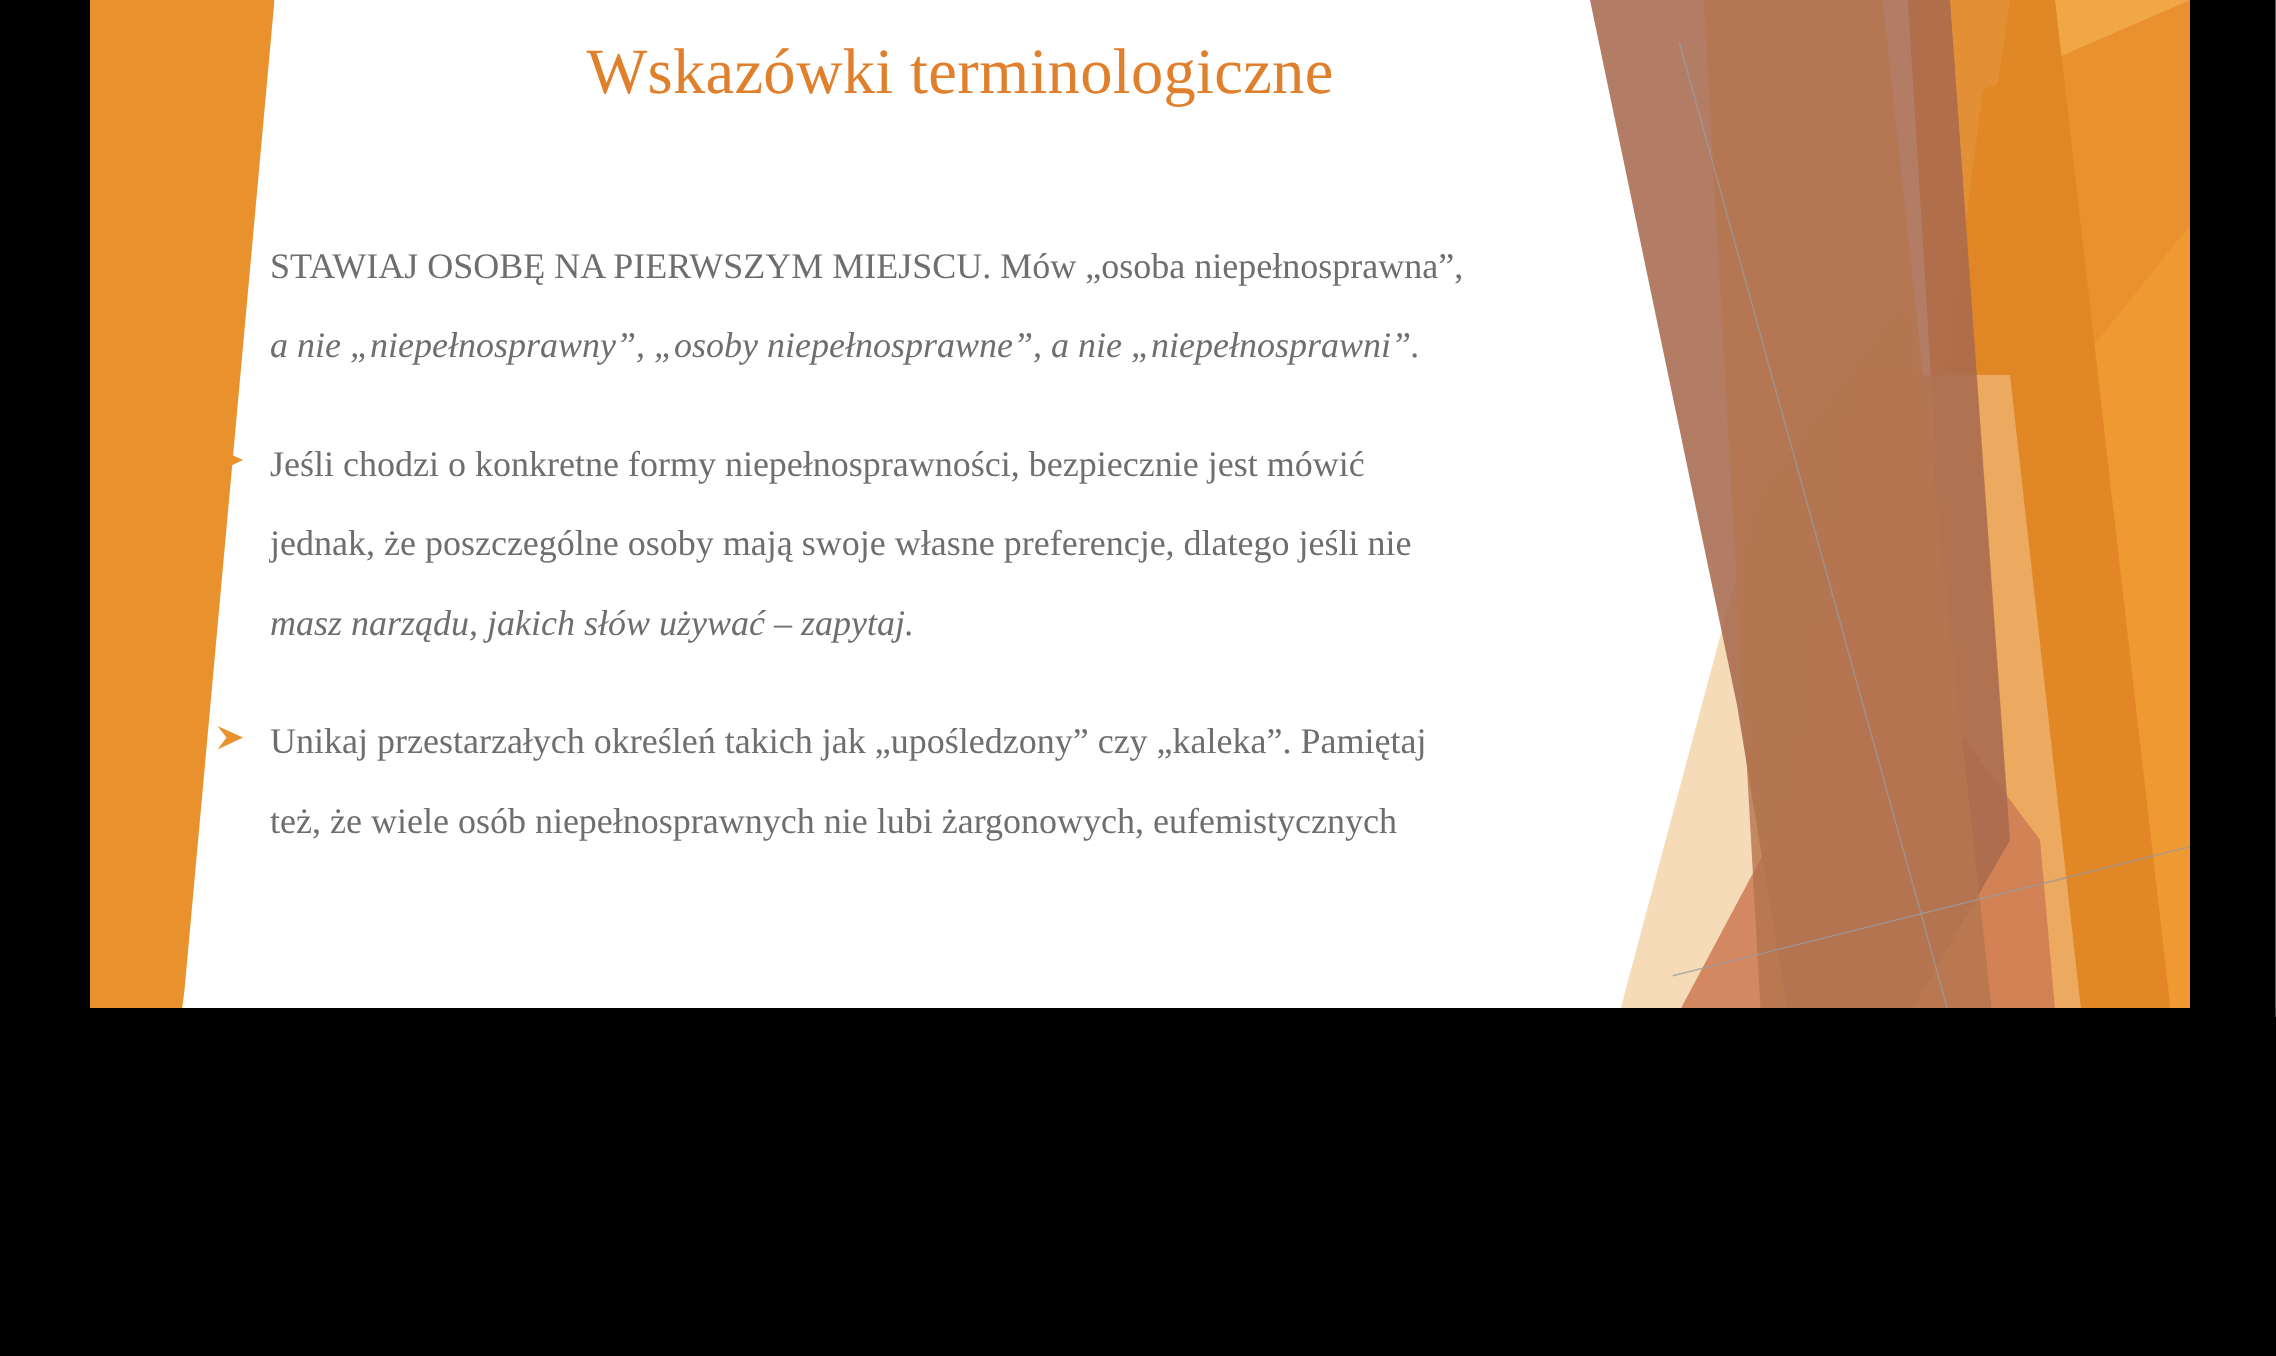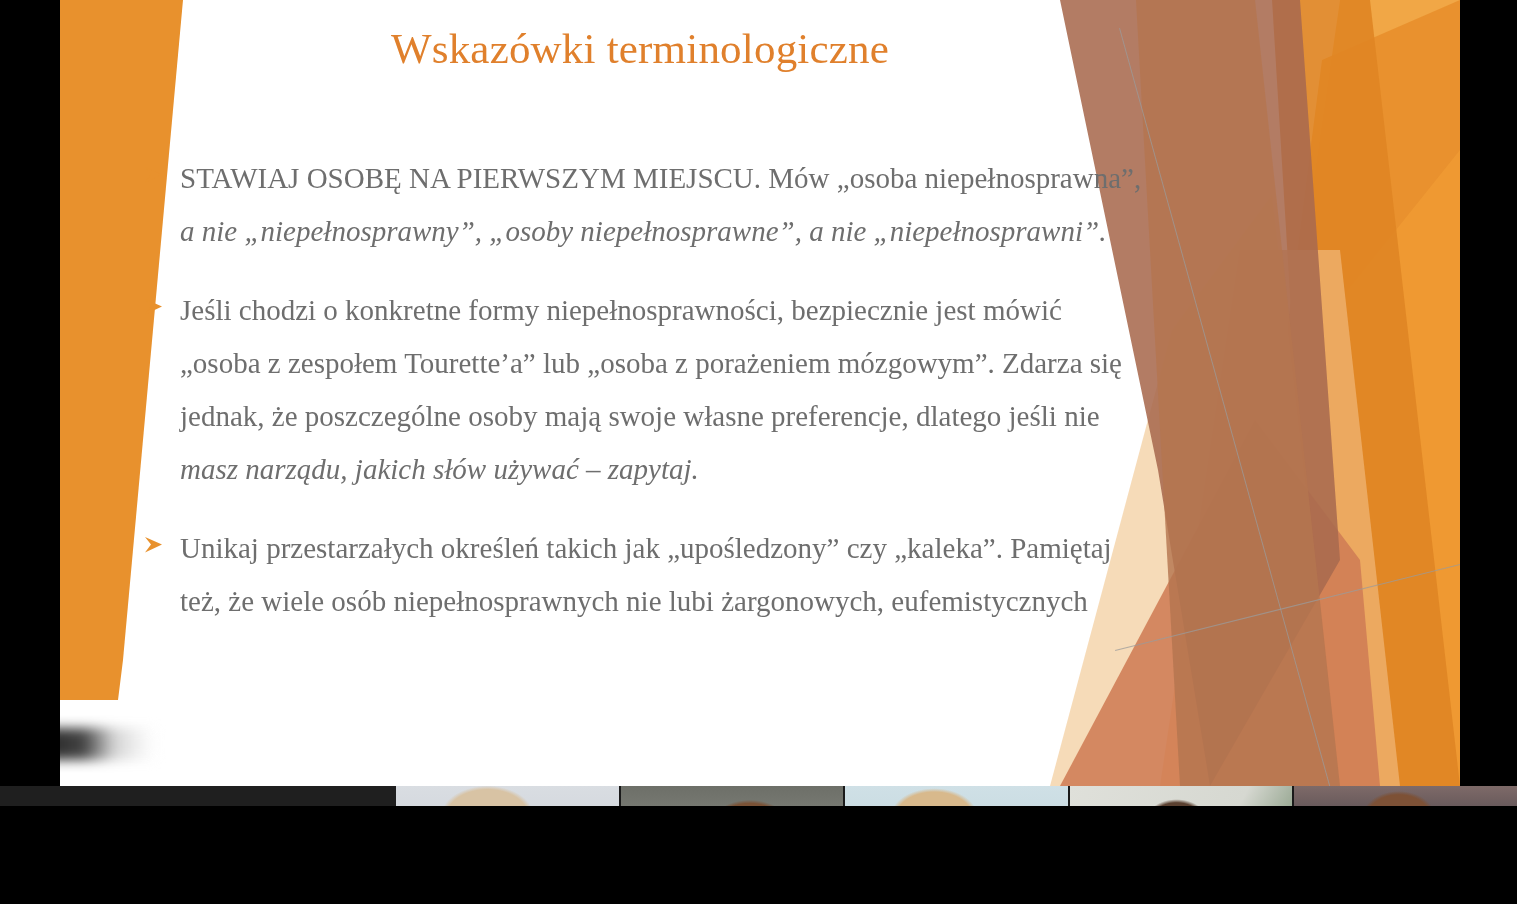--- a/index.html
+++ b/index.html
@@ -1,19 +1,19 @@
 <!DOCTYPE html>
 <html><head>
 <meta charset="utf-8">
 <style>
   html,body{margin:0;padding:0;background:#000;}
   body{width:1517px;height:904px;overflow:hidden;font-family:"Liberation Serif",serif;}
 
   
-  #stage{position:relative;width:1517px;height:806px;background:#e5e5e5;overflow:hidden;}
+  #stage{position:relative;width:1517px;height:672px;background:#e5e5e5;overflow:hidden;}
 
   
   #slide-region{position:absolute;left:0;top:0;width:1517px;height:786px;background:#000;overflow:hidden;}
   #slide{position:absolute;left:60px;top:0;width:1400px;height:786px;background:#ffffff;overflow:hidden;}
 
   
   .left-wedge{position:absolute;left:0;top:0;width:140px;height:786px;
     background:#e8912d;
     clip-path:polygon(0 0, 123px 0, 63px 660px, 58px 700px, 0 700px);}
 
@@ -46,21 +46,21 @@
   .hl2{left:1055px;top:650px;width:420px;transform:rotate(-14deg);}
 
   
   .slide-title{position:absolute;left:0;top:24px;width:1160px;text-align:center;
     font-family:"Liberation Serif",serif;font-size:43px;color:#e0802c;letter-spacing:.2px;}
 
   .body{position:absolute;left:80px;top:152px;width:1010px;}
   .bullet{position:relative;padding-left:40px;margin-bottom:26px;}
   .bullet .arrow{position:absolute;left:4px;top:13px;width:22px;height:20px;}
   .bullet p{margin:0;color:#6e6e6e;font-family:"Liberation Serif",serif;
-     font-size:29px;line-height:53px;text-align:justify;text-justify:inter-word;}
+     font-size:24px;line-height:53px;text-align:justify;text-justify:inter-word;}
   .bullet p.lastline{text-align:left;font-style:italic;}
 
   
   .redact{position:absolute;left:-18px;top:728px;width:116px;height:32px;
     background:linear-gradient(90deg,#111 0%,#2e2e2e 35%,#cfcfcf 62%,#f3f3f3 85%,#fff 100%);
     filter:blur(6px);opacity:.9;border-radius:4px;}
 
   
   #filmstrip{position:absolute;left:0;top:786px;width:1517px;height:118px;background:#1a1a1a;overflow:hidden;}
   .avatars{position:absolute;left:0;top:0;width:396px;height:118px;background:#1f1f1f;}
@@ -145,21 +145,20 @@
           <p class="lastline">a nie „niepełnosprawny”, „osoby niepełnosprawne”, a nie „niepełnosprawni”.</p>
         </div>
 
         <div class="bullet">
           <span class="arrow">
             <svg width="22" height="20" viewBox="0 0 22 20">
               <path d="M1 2 L18 9.6 L1 17.6 L7 9.6 Z" fill="#e8912d"></path>
             </svg>
           </span>
           <p> Jeśli chodzi o konkretne formy niepełnosprawności, bezpiecznie jest mówić</p>
-          <p>„osoba z zespołem Tourette’a” lub „osoba z porażeniem mózgowym”. Zdarza się</p>
           <p>jednak, że poszczególne osoby mają swoje własne preferencje, dlatego jeśli nie</p>
           <p class="lastline">masz narządu, jakich słów używać – zapytaj.</p>
         </div>
 
         <div class="bullet">
           <span class="arrow">
             <svg width="22" height="20" viewBox="0 0 22 20">
               <path d="M1 2 L18 9.6 L1 17.6 L7 9.6 Z" fill="#e8912d"></path>
             </svg>
           </span>

